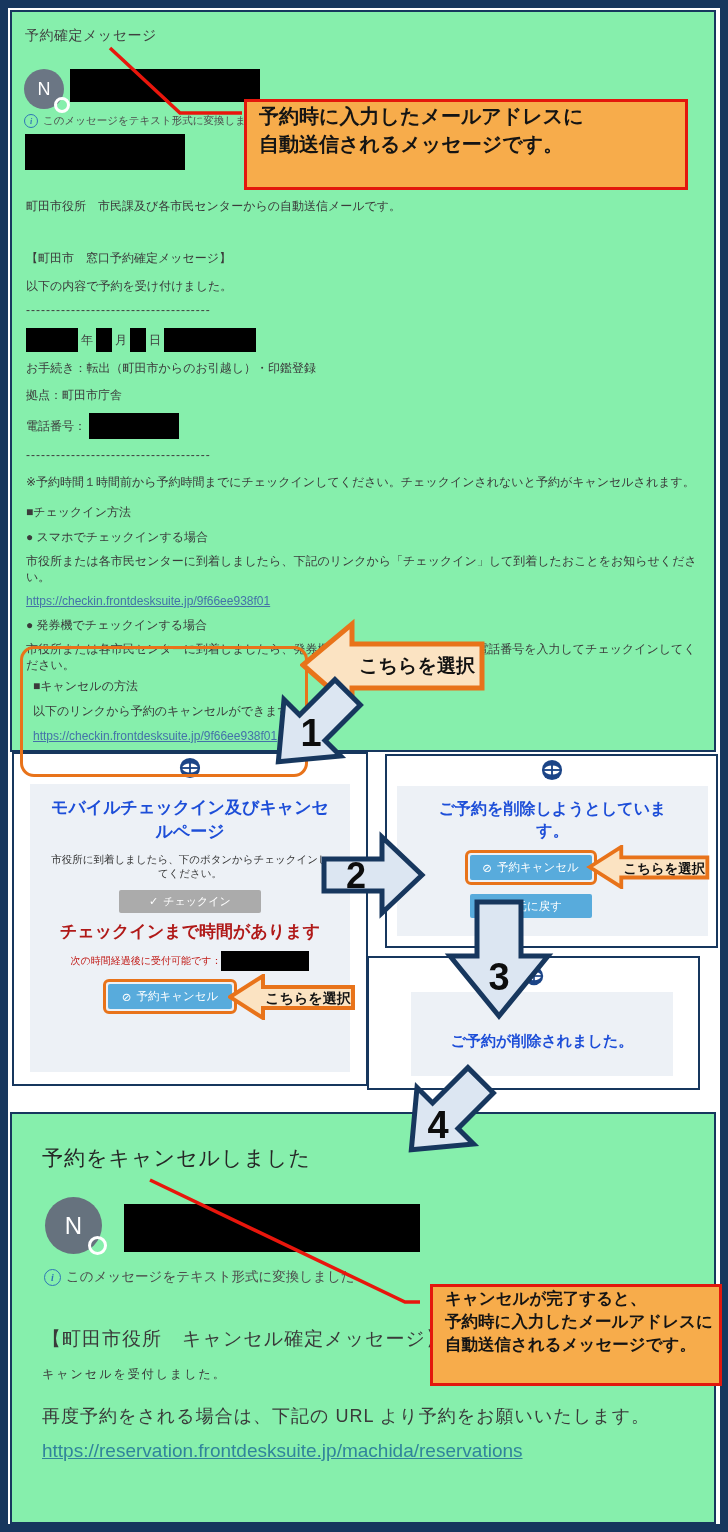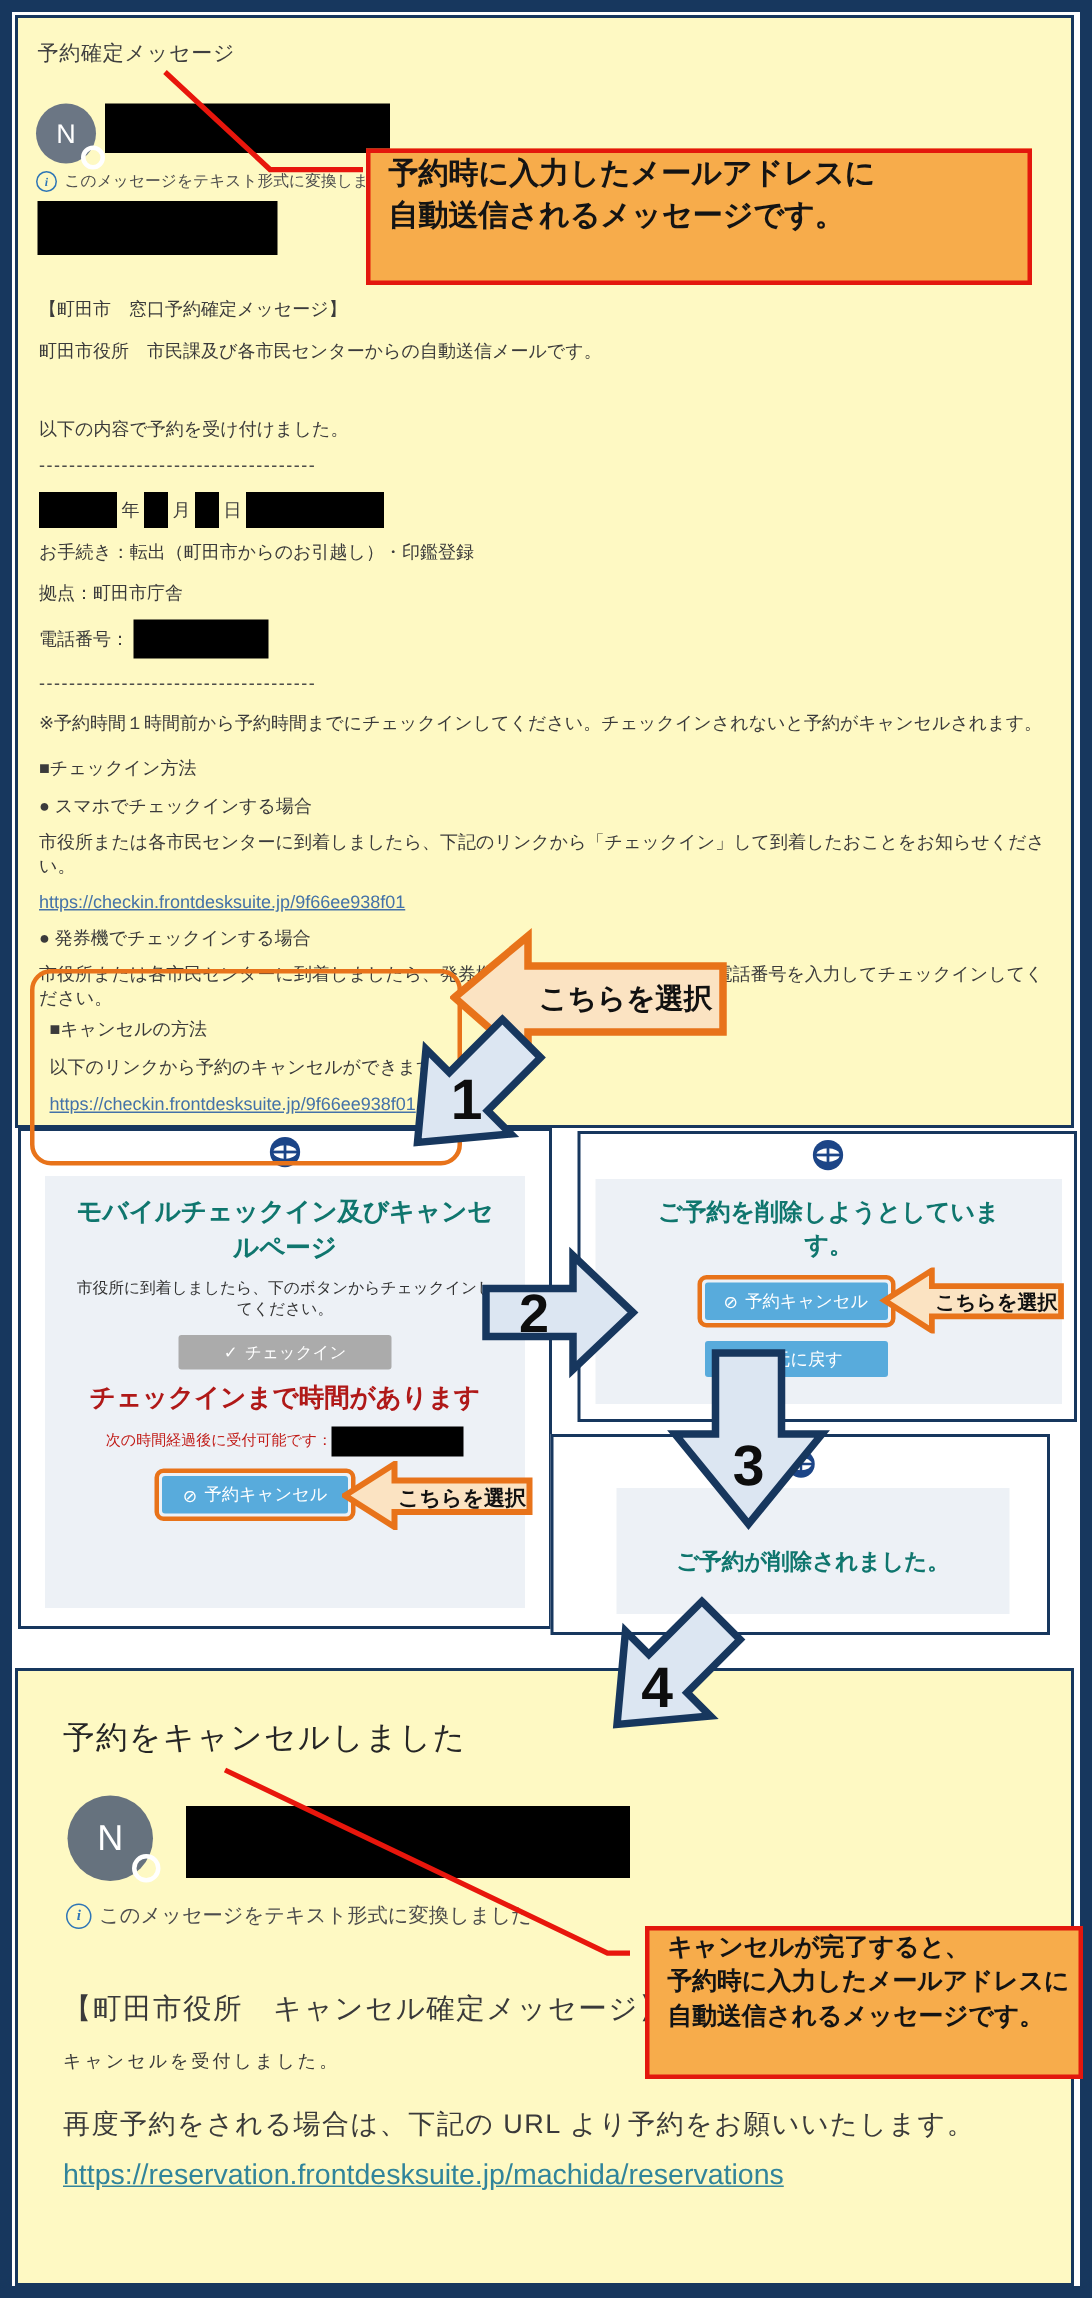--- a/index.html
+++ b/index.html
@@ -1,20 +1,20 @@
 <!DOCTYPE html>
 <html><head>
 <meta charset="utf-8">
 <style>
   html,body{margin:0;padding:0;background:#fff;}
   body{font-family:"Liberation Sans","DejaVu Sans",sans-serif;}
   #canvas{position:relative;width:728px;height:1532px;background:#17375E;overflow:hidden;}
   .page{position:absolute;left:8px;top:8px;width:712px;height:1516px;background:#fff;}
   .abs{position:absolute;}
-  .sec{position:absolute;background:#fef9c3;border:2px solid #17375E;}
+  .sec{position:absolute;background:#86efac;border:2px solid #17375E;}
   
   .subject1{font-size:14px;color:#3f3f3f;letter-spacing:.5px;}
   .subject2{font-size:21px;color:#262626;letter-spacing:1px;}
   .avatar{border-radius:50%;color:#fff;display:flex;align-items:center;justify-content:center;position:absolute;background:#6B7684;}
   .badge{position:absolute;border:3px solid #fff;border-radius:50%;background:transparent;}
   .redact{position:absolute;background:#000;}
   .redact-in{display:inline-block;background:#000;vertical-align:middle;}
   .inforow{position:absolute;display:flex;align-items:center;gap:5px;color:#4d4d4d;}
   .info-i{display:inline-flex;align-items:center;justify-content:center;border-radius:50%;
           border:1.5px solid #2E75B6;color:#2E75B6;font-weight:bold;font-style:italic;
@@ -39,21 +39,21 @@
   .sarrow{overflow:visible;z-index:9;}
   .sarrow polygon{fill:#DCE6F2;stroke:#17375E;stroke-width:5;stroke-linejoin:miter;}
   .sarrow text{font-weight:bold;fill:#0d0d0d;}
   svg{position:absolute;}
   svg text{font-family:"Liberation Sans","DejaVu Sans",sans-serif;}
   .redline{z-index:5;pointer-events:none;left:0;top:0;}
   
   .panel{position:absolute;background:#fff;border:2px solid #17375E;}
   .logo-row{height:28px;display:flex;align-items:center;justify-content:center;}
   .gray{position:absolute;background:#EDF1F6;text-align:center;}
-  .p-title{font-weight:bold;color:#0f766e;}
+  .p-title{font-weight:bold;color:#1d4ed8;}
   .btn{display:inline-flex;align-items:center;justify-content:center;gap:5px;color:#fff;border:none;
        border-radius:2px;font-family:inherit;cursor:pointer;}
   .btn-gray{background:#ABABAB;}
   .btn-blue{background:#58ABDC;}
   .outline-orange{display:inline-block;border:3px solid #E8731A;border-radius:6px;padding:2px;background:transparent;}
   .warn{color:#B01918;font-weight:bold;}
   .avail{color:#C11B17;}
 </style>
 </head>
 <body>
@@ -75,22 +75,22 @@
       <span>このメッセージをテキスト形式に変換しました。</span>
     </div>
     <div class="redact" style="left:13px;top:122px;width:160px;height:36px;"></div>
 
     <div class="annbox" style="left:232px;top:87px;width:414px;height:85px;padding:0 12px;font-size:20px;line-height:28px;">
       <div>予約時に入力したメールアドレスに</div>
       <div>自動送信されるメッセージです。</div>
     </div>
 
     <div class="body1">
+      <p style="margin-bottom:36px;">町田市役所　市民課及び各市民センターからの自動送信メールです。</p>
       <p style="margin-bottom:12px;">【町田市　窓口予約確定メッセージ】</p>
-      <p style="margin-bottom:36px;">町田市役所　市民課及び各市民センターからの自動送信メールです。</p>
       <p style="margin-bottom:8px;">以下の内容で予約を受け付けました。</p>
       <p class="sep" style="margin-bottom:10px;">-------------------------------------</p>
       <div class="daterow" style="margin-bottom:8px;">
         <span class="redact-in" style="width:52px;height:24px;"></span>
         <span>年</span>
         <span class="redact-in" style="width:16px;height:24px;"></span>
         <span>月</span>
         <span class="redact-in" style="width:16px;height:24px;"></span>
         <span>日</span>
         <span class="redact-in" style="width:92px;height:24px;"></span>

